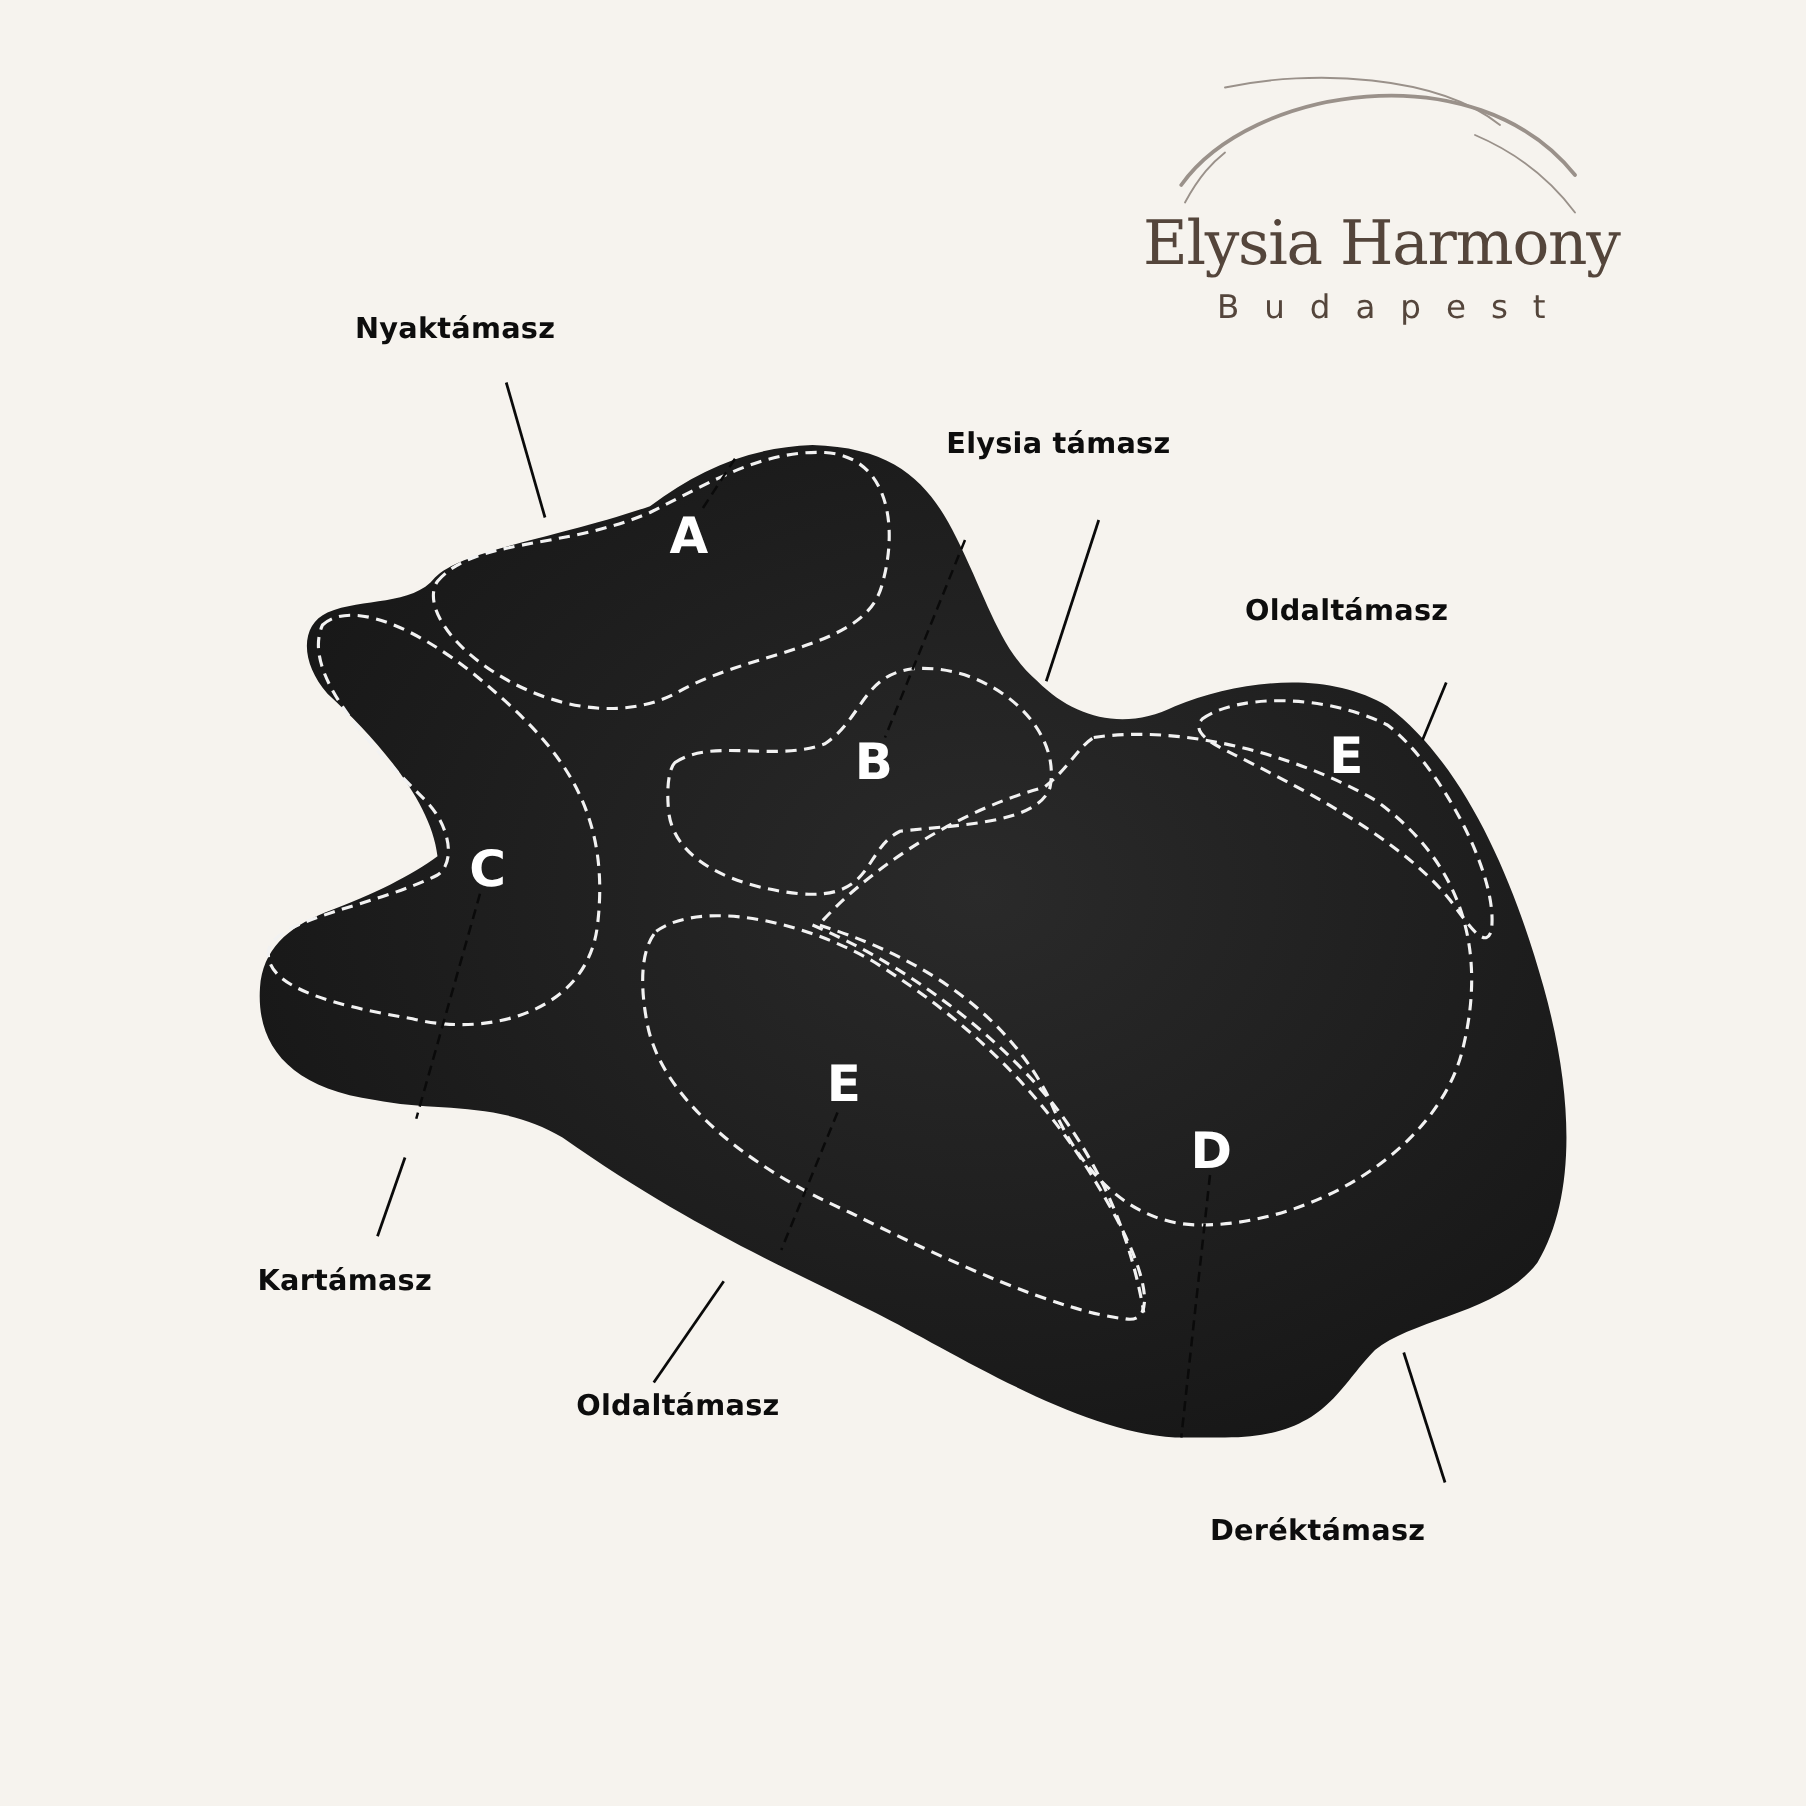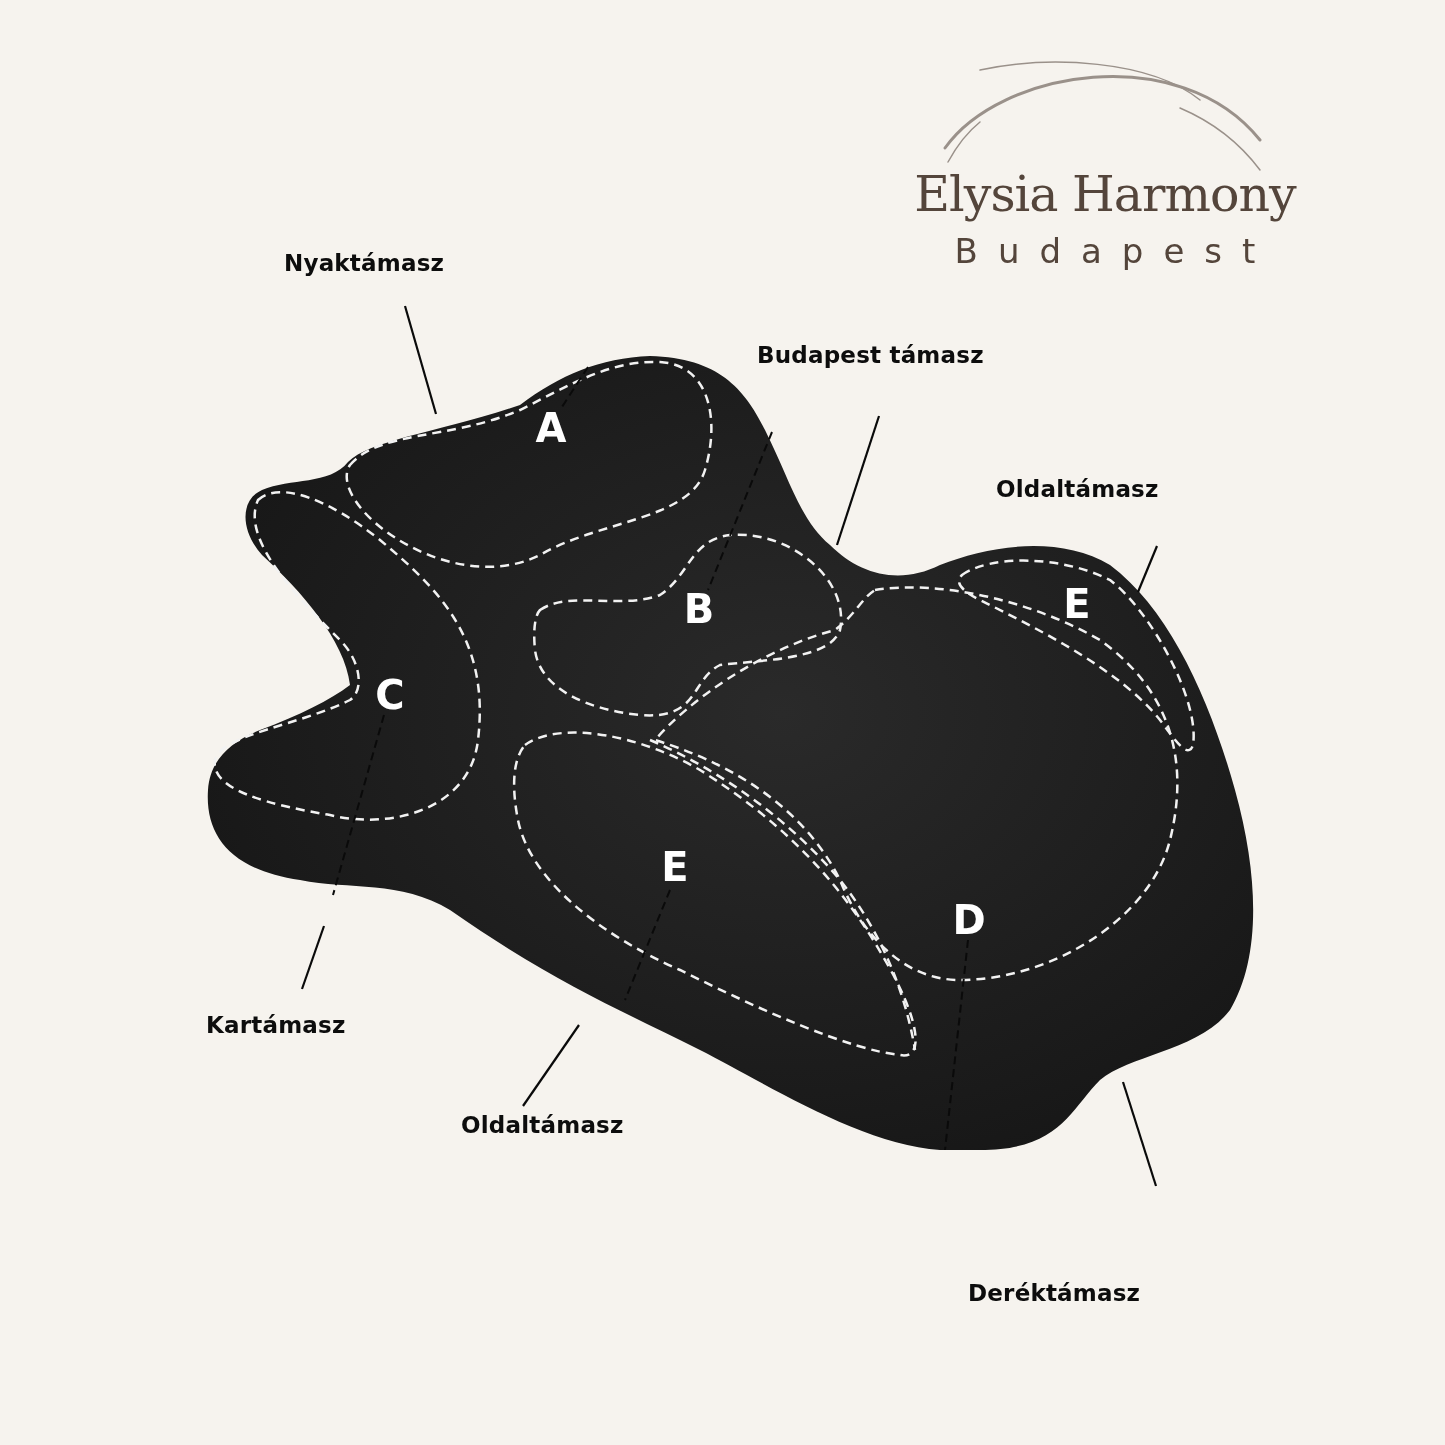--- a/index.html
+++ b/index.html
@@ -1,21 +1,21 @@
 <!DOCTYPE html>
 <html><head>
 <meta charset="utf-8">
 <style>
   html, body { margin:0; padding:0; }
   body { width:1445px; height:1445px; background:#f6f3ee; position:relative; overflow:hidden; font-family:"DejaVu Sans", sans-serif; }
   .stage { position:absolute; left:0; top:0; width:1445px; height:1445px; }
   .callout { position:absolute; font-family:"DejaVu Sans", sans-serif; font-weight:bold; font-size:23px; color:#0d0d0d; white-space:nowrap; letter-spacing:0.2px; }
   .brand { position:absolute; left:835px; top:170px; width:540px; text-align:center; }
   .brand-name { font-family:"DejaVu Serif", serif; font-size:49px; color:#54453b; letter-spacing:-1px; line-height:1; }
-  .brand-sub { font-family:"DejaVu Sans", sans-serif; font-size:34px; color:#54453b; letter-spacing:20px; margin-top:12px; padding-left:20px; }
+  .brand-sub { font-family:"DejaVu Sans", sans-serif; font-size:26px; color:#54453b; letter-spacing:20px; margin-top:12px; padding-left:20px; }
   .zone-letter { font-family:"DejaVu Sans", sans-serif; font-weight:bold; fill:#ffffff; font-size:40px; text-anchor:middle; }
 </style>
 </head>
 <body>
 
 <div class="stage">
   <svg width="1445" height="1445" viewBox="0 0 1445 1445" style="position:absolute;left:0;top:0;">
     <defs>
       <radialGradient id="shade" cx="55%" cy="45%" r="70%">
         <stop offset="0%" stop-color="#2a2a2a"></stop>
@@ -87,23 +87,23 @@
       <line x1="405" y1="306" x2="436" y2="414"></line>
       <line x1="879" y1="416" x2="837" y2="545"></line>
       <line x1="1157" y1="546" x2="1138" y2="592"></line>
       <line x1="324" y1="926" x2="302" y2="989"></line>
       <line x1="579" y1="1025" x2="523" y2="1106"></line>
       <line x1="1123" y1="1082" x2="1156" y2="1186"></line>
     </g>
   </svg>
 
   <div class="callout" style="left:284px;top:250px;">Nyaktámasz</div>
-  <div class="callout" style="left:757px;top:342px;">Budapest támasz</div>
+  <div class="callout" style="left:757px;top:342px;">Elysia támasz</div>
   <div class="callout" style="left:996px;top:476px;">Oldaltámasz</div>
   <div class="callout" style="left:206px;top:1012px;">Kartámasz</div>
   <div class="callout" style="left:461px;top:1112px;">Oldaltámasz</div>
-  <div class="callout" style="left:968px;top:1280px;">Deréktámasz</div>
+  <div class="callout" style="left:968px;top:1212px;">Deréktámasz</div>
 
   <div class="brand">
     <div class="brand-name">Elysia Harmony</div>
     <div class="brand-sub">Budapest</div>
   </div>
 </div>
 
 </body></html>

